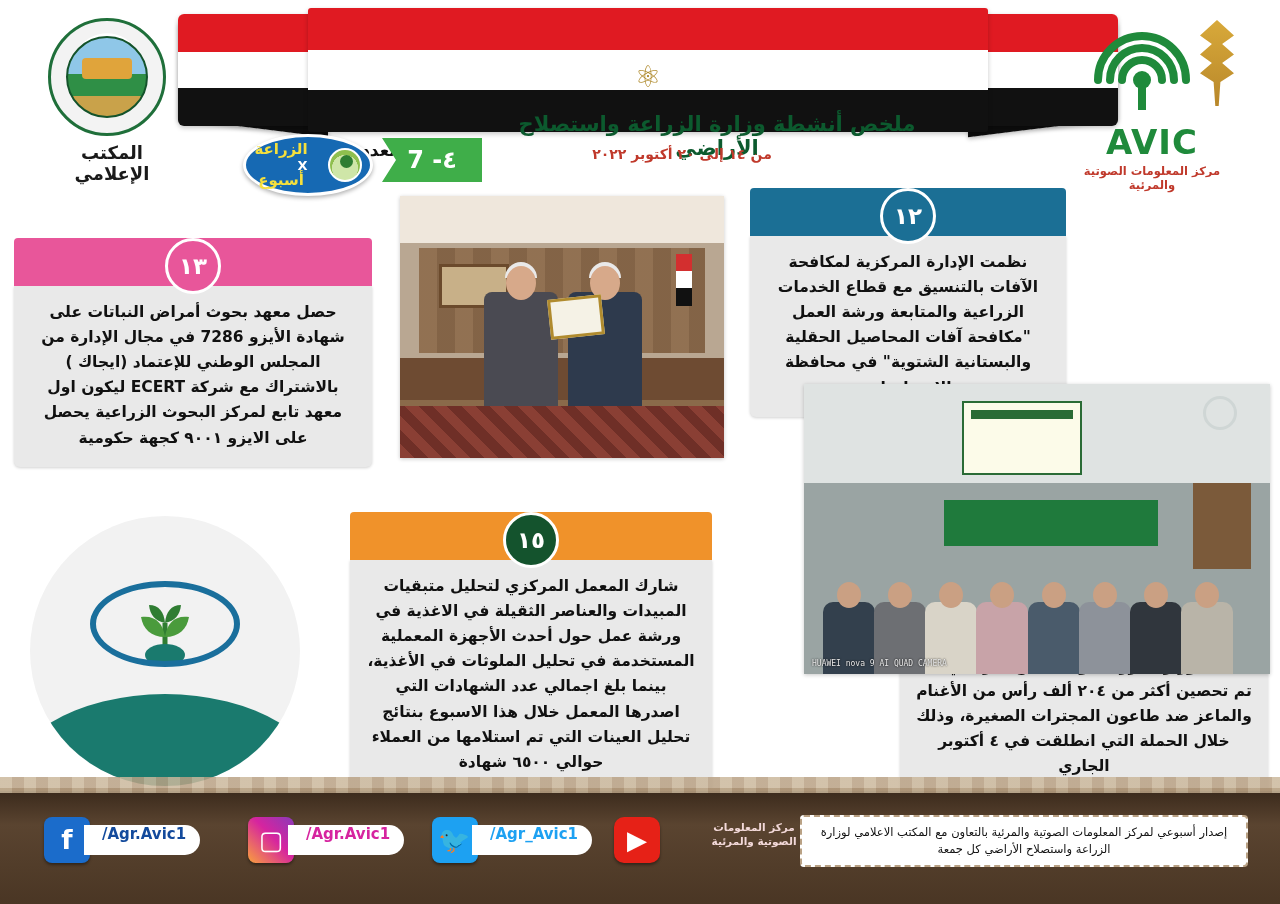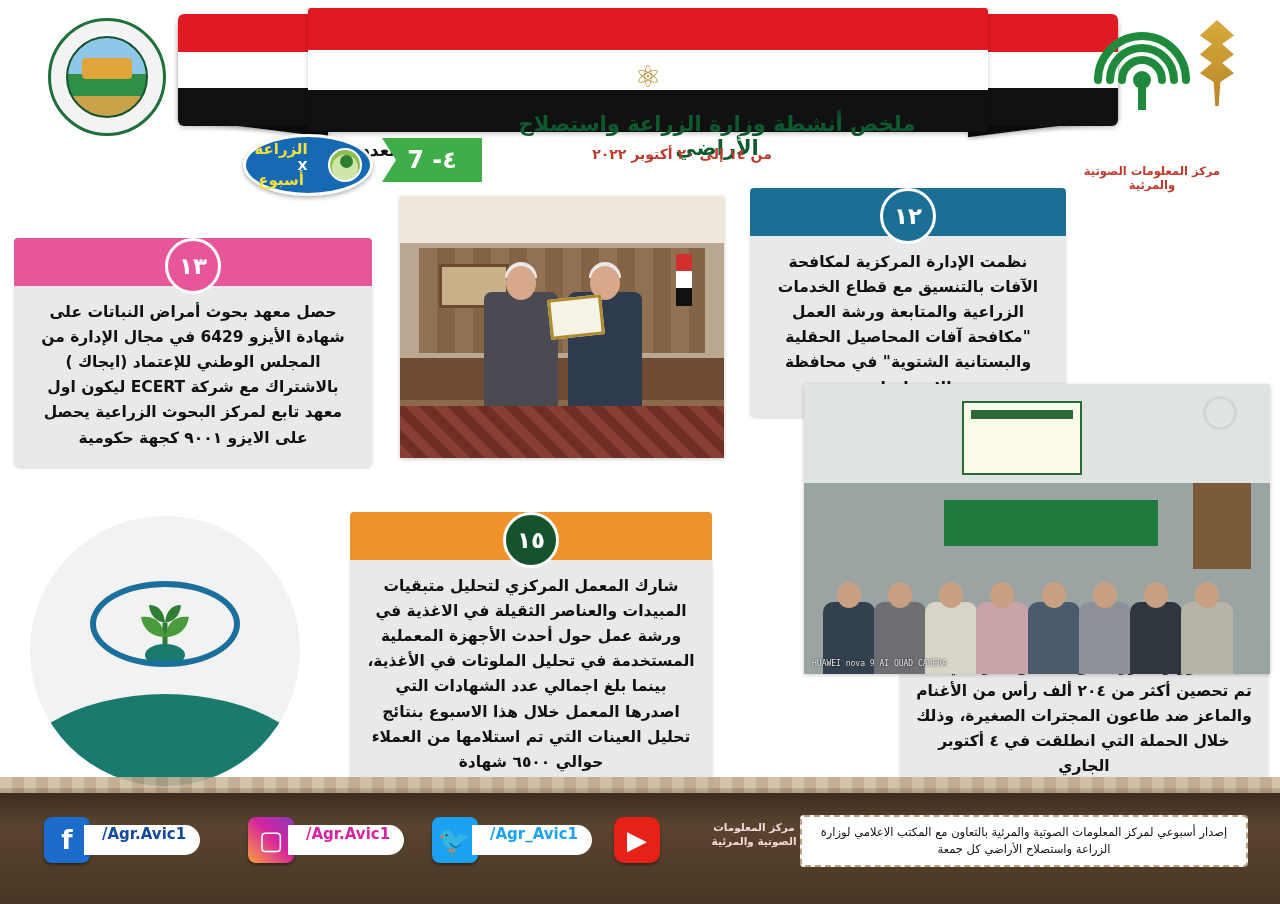--- a/index.html
+++ b/index.html
@@ -347,44 +347,46 @@
 
   <div class="avic-logo">
     <div class="avic-wheat"></div>
     <svg class="avic-waves" viewBox="0 0 112 86">
       <circle cx="56" cy="54" r="9" fill="#1f8a3b"></circle>
       <path d="M36 54a20 20 0 0 1 40 0" fill="none" stroke="#1f8a3b" stroke-width="8" stroke-linecap="round"></path>
       <path d="M24 54a32 32 0 0 1 64 0" fill="none" stroke="#1f8a3b" stroke-width="8" stroke-linecap="round"></path>
       <path d="M12 54a44 44 0 0 1 88 0" fill="none" stroke="#1f8a3b" stroke-width="8" stroke-linecap="round"></path>
       <rect x="52" y="54" width="8" height="30" fill="#1f8a3b"></rect>
     </svg>
+    <div class="avic-text">AVIC</div>
     <div class="avic-sub">مركز المعلومات الصوتية والمرئية</div>
   </div>
 
+  <div class="media-office">المكتب الإعلامي</div>
 
   <div class="title-main">ملخص أنشطة وزارة الزراعة واستصلاح الأراضي</div>
   <div class="title-date">من ١٤ إلى ٢٠ أكتوبر ٢٠٢٢</div>
   <div class="issue-no">العدد (١١٣)</div>
 
   <div class="page-badge">٤- 7</div>
 
   <div class="week-badge">
     <div class="wb-circle"></div>
     <div>
       <div class="wb-txt">الزراعة</div>
       <div class="wb-x">X</div>
       <div class="wb-txt">أسبوع</div>
     </div>
   </div>
 
   <div class="card" id="card13">
     <div class="card-head">
       <div class="card-circle">١٣</div>
     </div>
-    <div class="card-body">حصل معهد بحوث أمراض النباتات على شهادة الأيزو 6429 في مجال الإدارة من المجلس الوطني للإعتماد (ايجاك ) بالاشتراك مع شركة ECERT ليكون اول معهد تابع لمركز البحوث الزراعية يحصل على الايزو ٩٠٠١ كجهة حكومية</div>
+    <div class="card-body">حصل معهد بحوث أمراض النباتات على شهادة الأيزو 7286 في مجال الإدارة من المجلس الوطني للإعتماد (ايجاك ) بالاشتراك مع شركة ECERT ليكون اول معهد تابع لمركز البحوث الزراعية يحصل على الايزو ٩٠٠١ كجهة حكومية</div>
   </div>
 
   <div class="card" id="card12">
     <div class="card-head">
       <div class="card-circle">١٢</div>
     </div>
     <div class="card-body">نظمت الإدارة المركزية لمكافحة الآفات بالتنسيق مع قطاع الخدمات الزراعية والمتابعة ورشة العمل "مكافحة آفات المحاصيل الحقلية والبستانية الشتوية" في محافظة الإسماعيلية</div>
   </div>
 
   <div class="card" id="card15">

